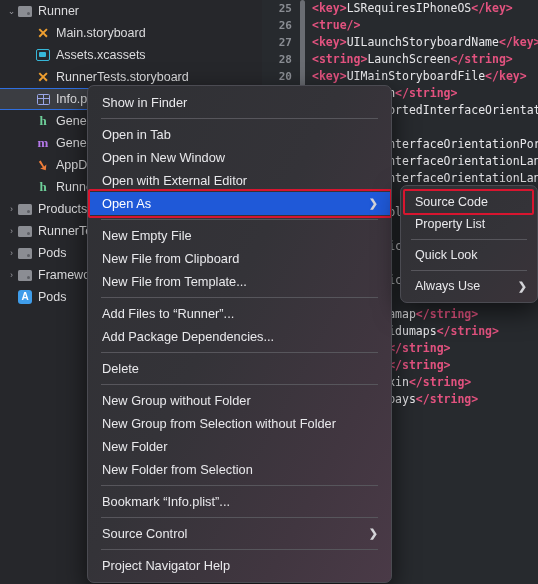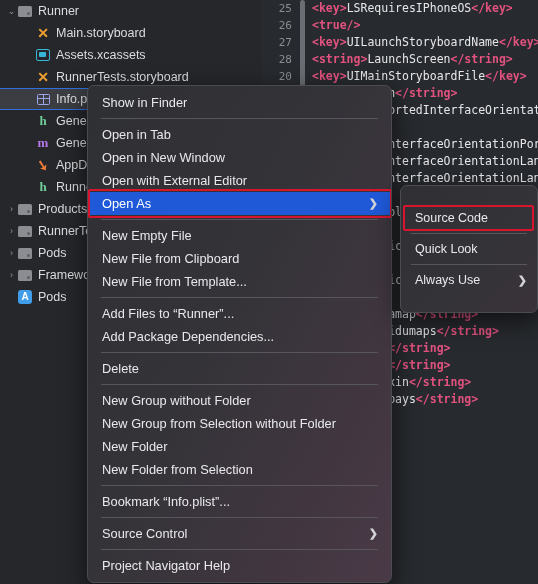--- a/index.html
+++ b/index.html
@@ -74,21 +74,21 @@
   
   #editor{
     position:absolute; left:262px; top:0; right:0; height:584px;
     background:#272a2e; overflow:hidden;
   }
   #gutter{
     position:absolute; left:0; top:0; width:36px; height:100%;
     color:#8a8d93; font-family:"DejaVu Sans Mono", monospace; font-size:11px;
     text-align:right; padding-right:6px;
   }
-  #gutter div{ height:17px; line-height:17px; }
+  #gutter div{ height:17px; line-height:17px;font-weight:bold; }
   #scrollstrip{
     position:absolute; left:38px; top:0; width:5px; height:88px;
     background:#6a6d73; border-radius:3px;
   }
   #code{
     position:absolute; left:50px; top:0; width:520px;
     font-family:"DejaVu Sans Mono", monospace; font-size:11.5px;
     white-space:pre;
   }
   #code div{ height:17px; line-height:17px; }
@@ -122,21 +122,21 @@
     border:2px solid #d8152f; border-radius:2px; pointer-events:none;
   }
 
   
   #submenu{
     position:absolute; left:400px; top:185px; width:138px;
     border-radius:7px;
     background:linear-gradient(135deg,#303034 0%,#343338 60%,#3a3339 100%);
     border:0.5px solid #4b4b52;
     box-shadow:0 8px 26px rgba(0,0,0,.62);
-    padding:21px 0; overflow:hidden;
+    padding:5px 0; overflow:hidden;
   }
   #submenu .mi{ height:22px; font-size:12.5px; padding:0 10px 0 14px; }
   #submenu .sep{ margin:4px 10px; }
   #srcWrap{ position:relative; }
   #srcWrap .redbox{
     position:absolute; left:2px; top:-2px; right:3px; height:26px;
     border:2.5px solid #d8152f; border-radius:2px; pointer-events:none;
   }
 </style>
 </head>
@@ -339,20 +339,25 @@
     </div>
   </div>
 
 <div id="submenu">
     <div id="srcWrap">
       <div class="mi">
         <span>Source Code</span>
       </div>
       <div class="redbox"></div>
     </div>
+    <div>
+      <div class="mi">
+        <span>Property List</span>
+      </div>
+    </div>
     <div class="sep"></div>
     <div>
       <div class="mi">
         <span>Quick Look</span>
       </div>
     </div>
     <div class="sep"></div>
     <div>
       <div class="mi">
         <span>Always Use</span>

